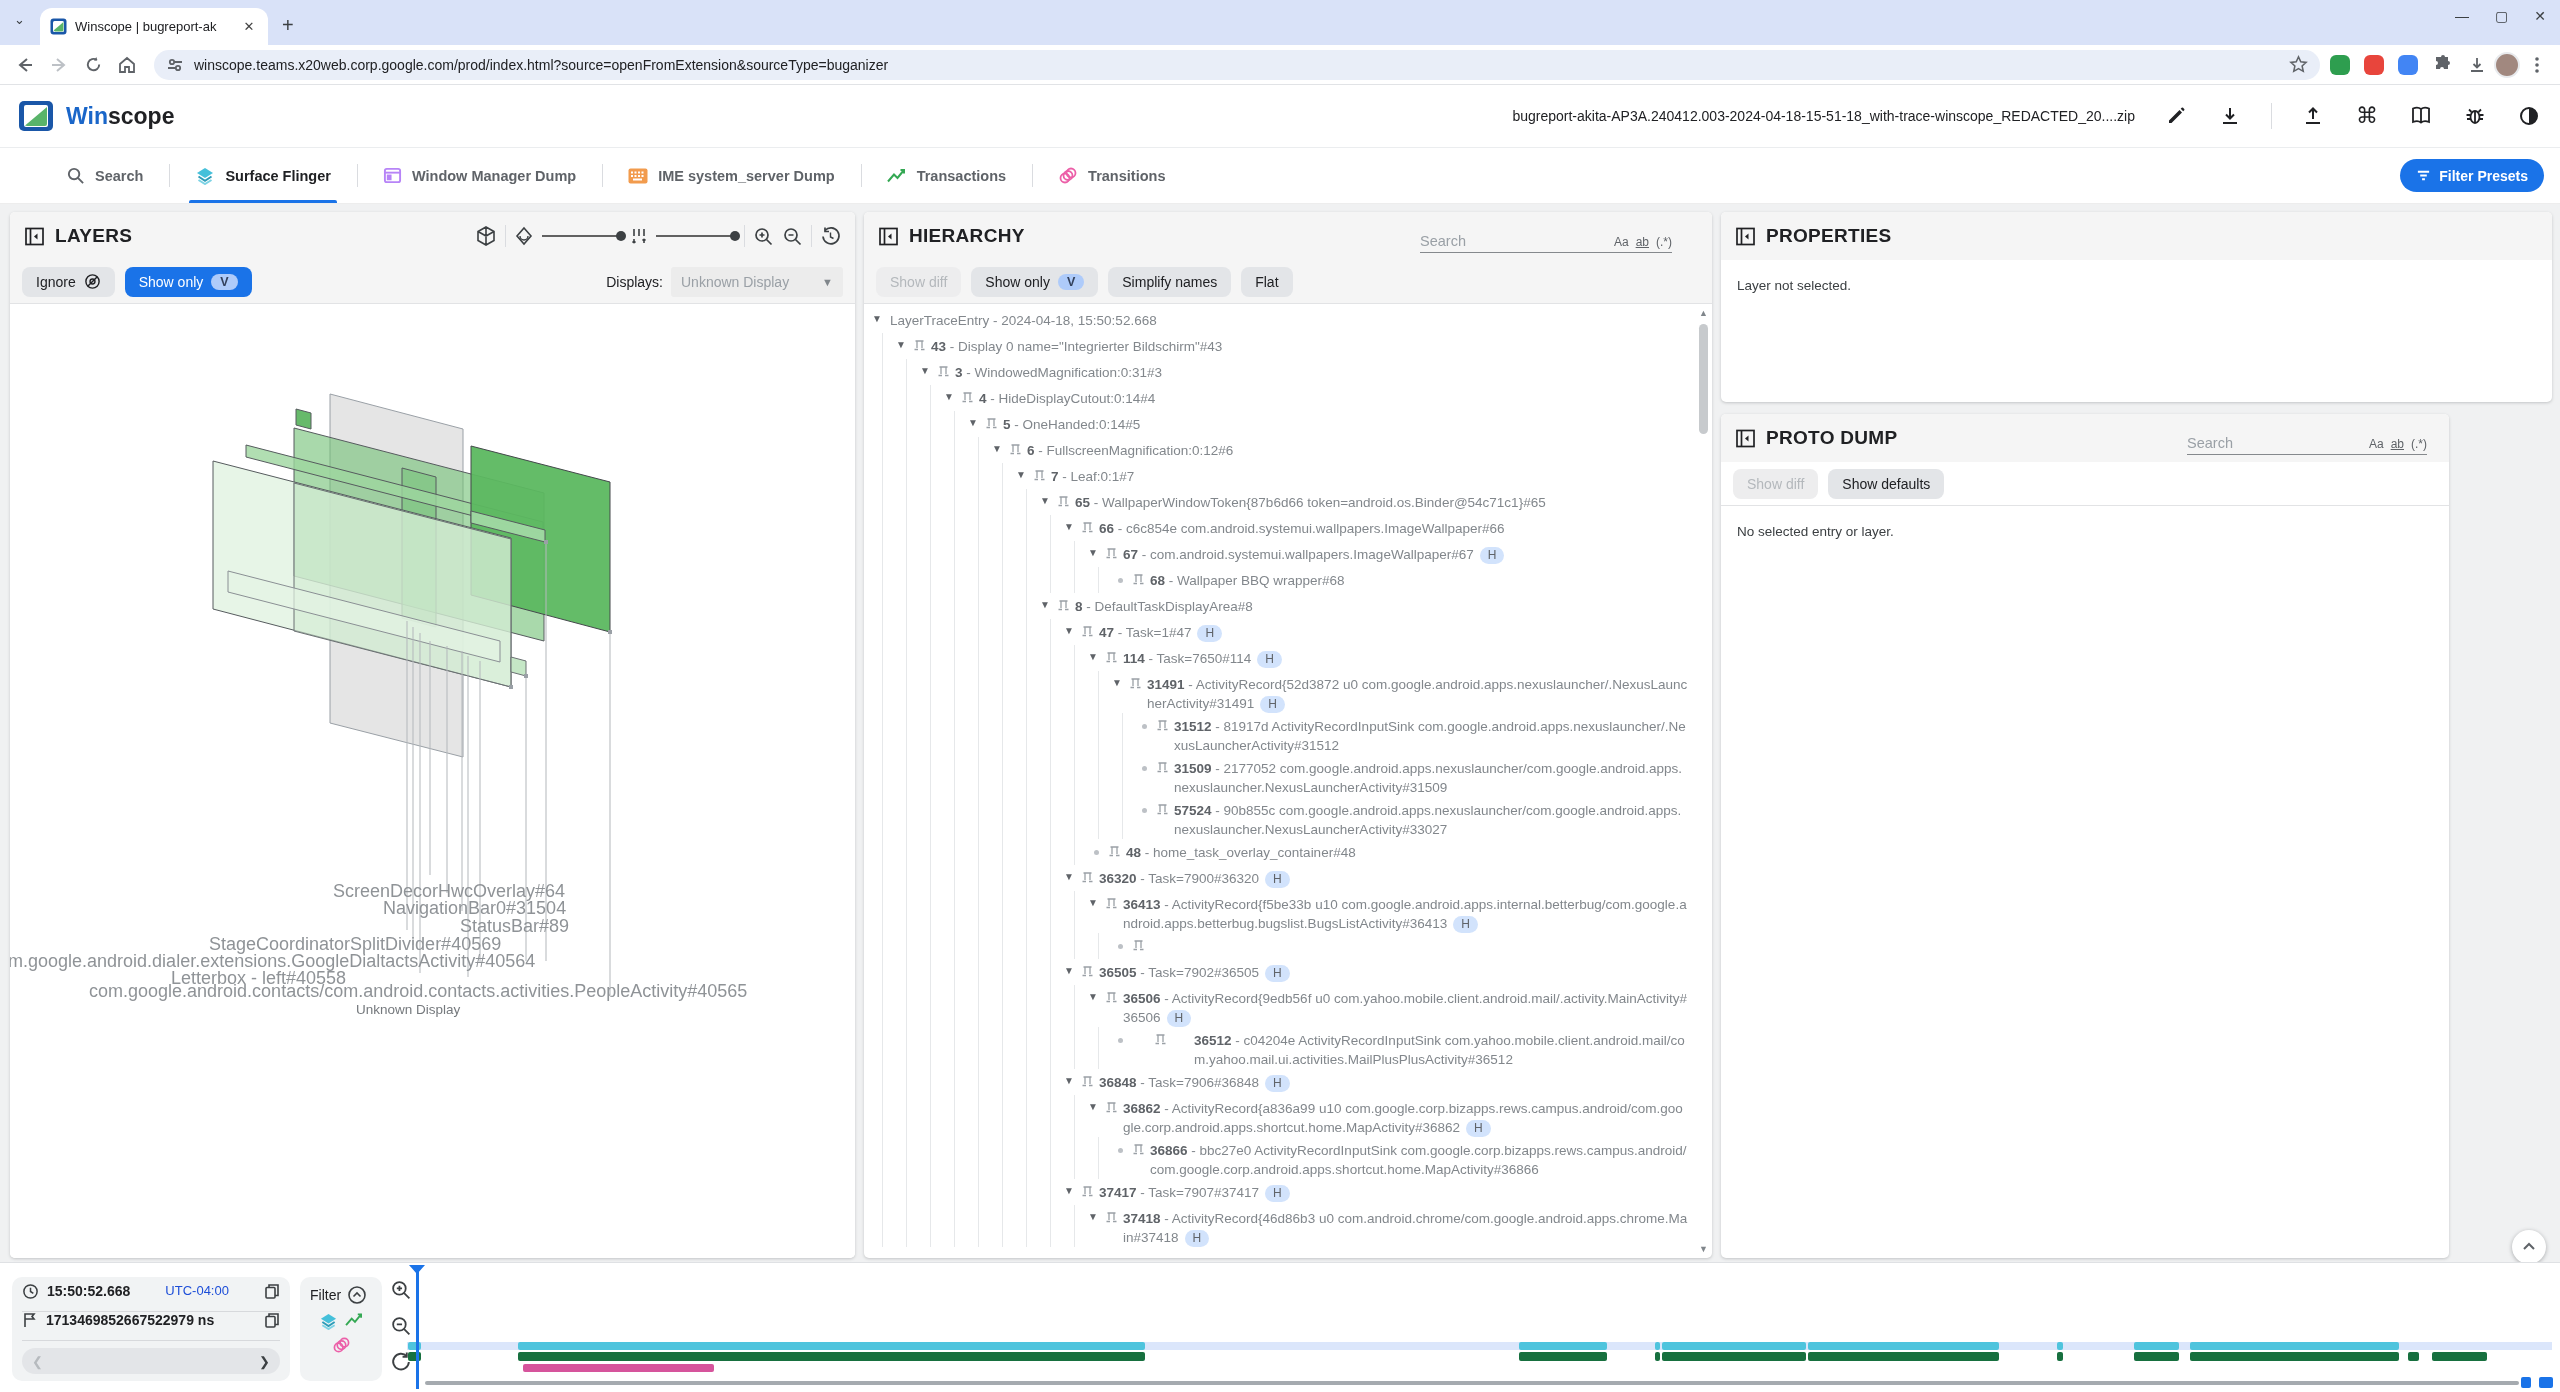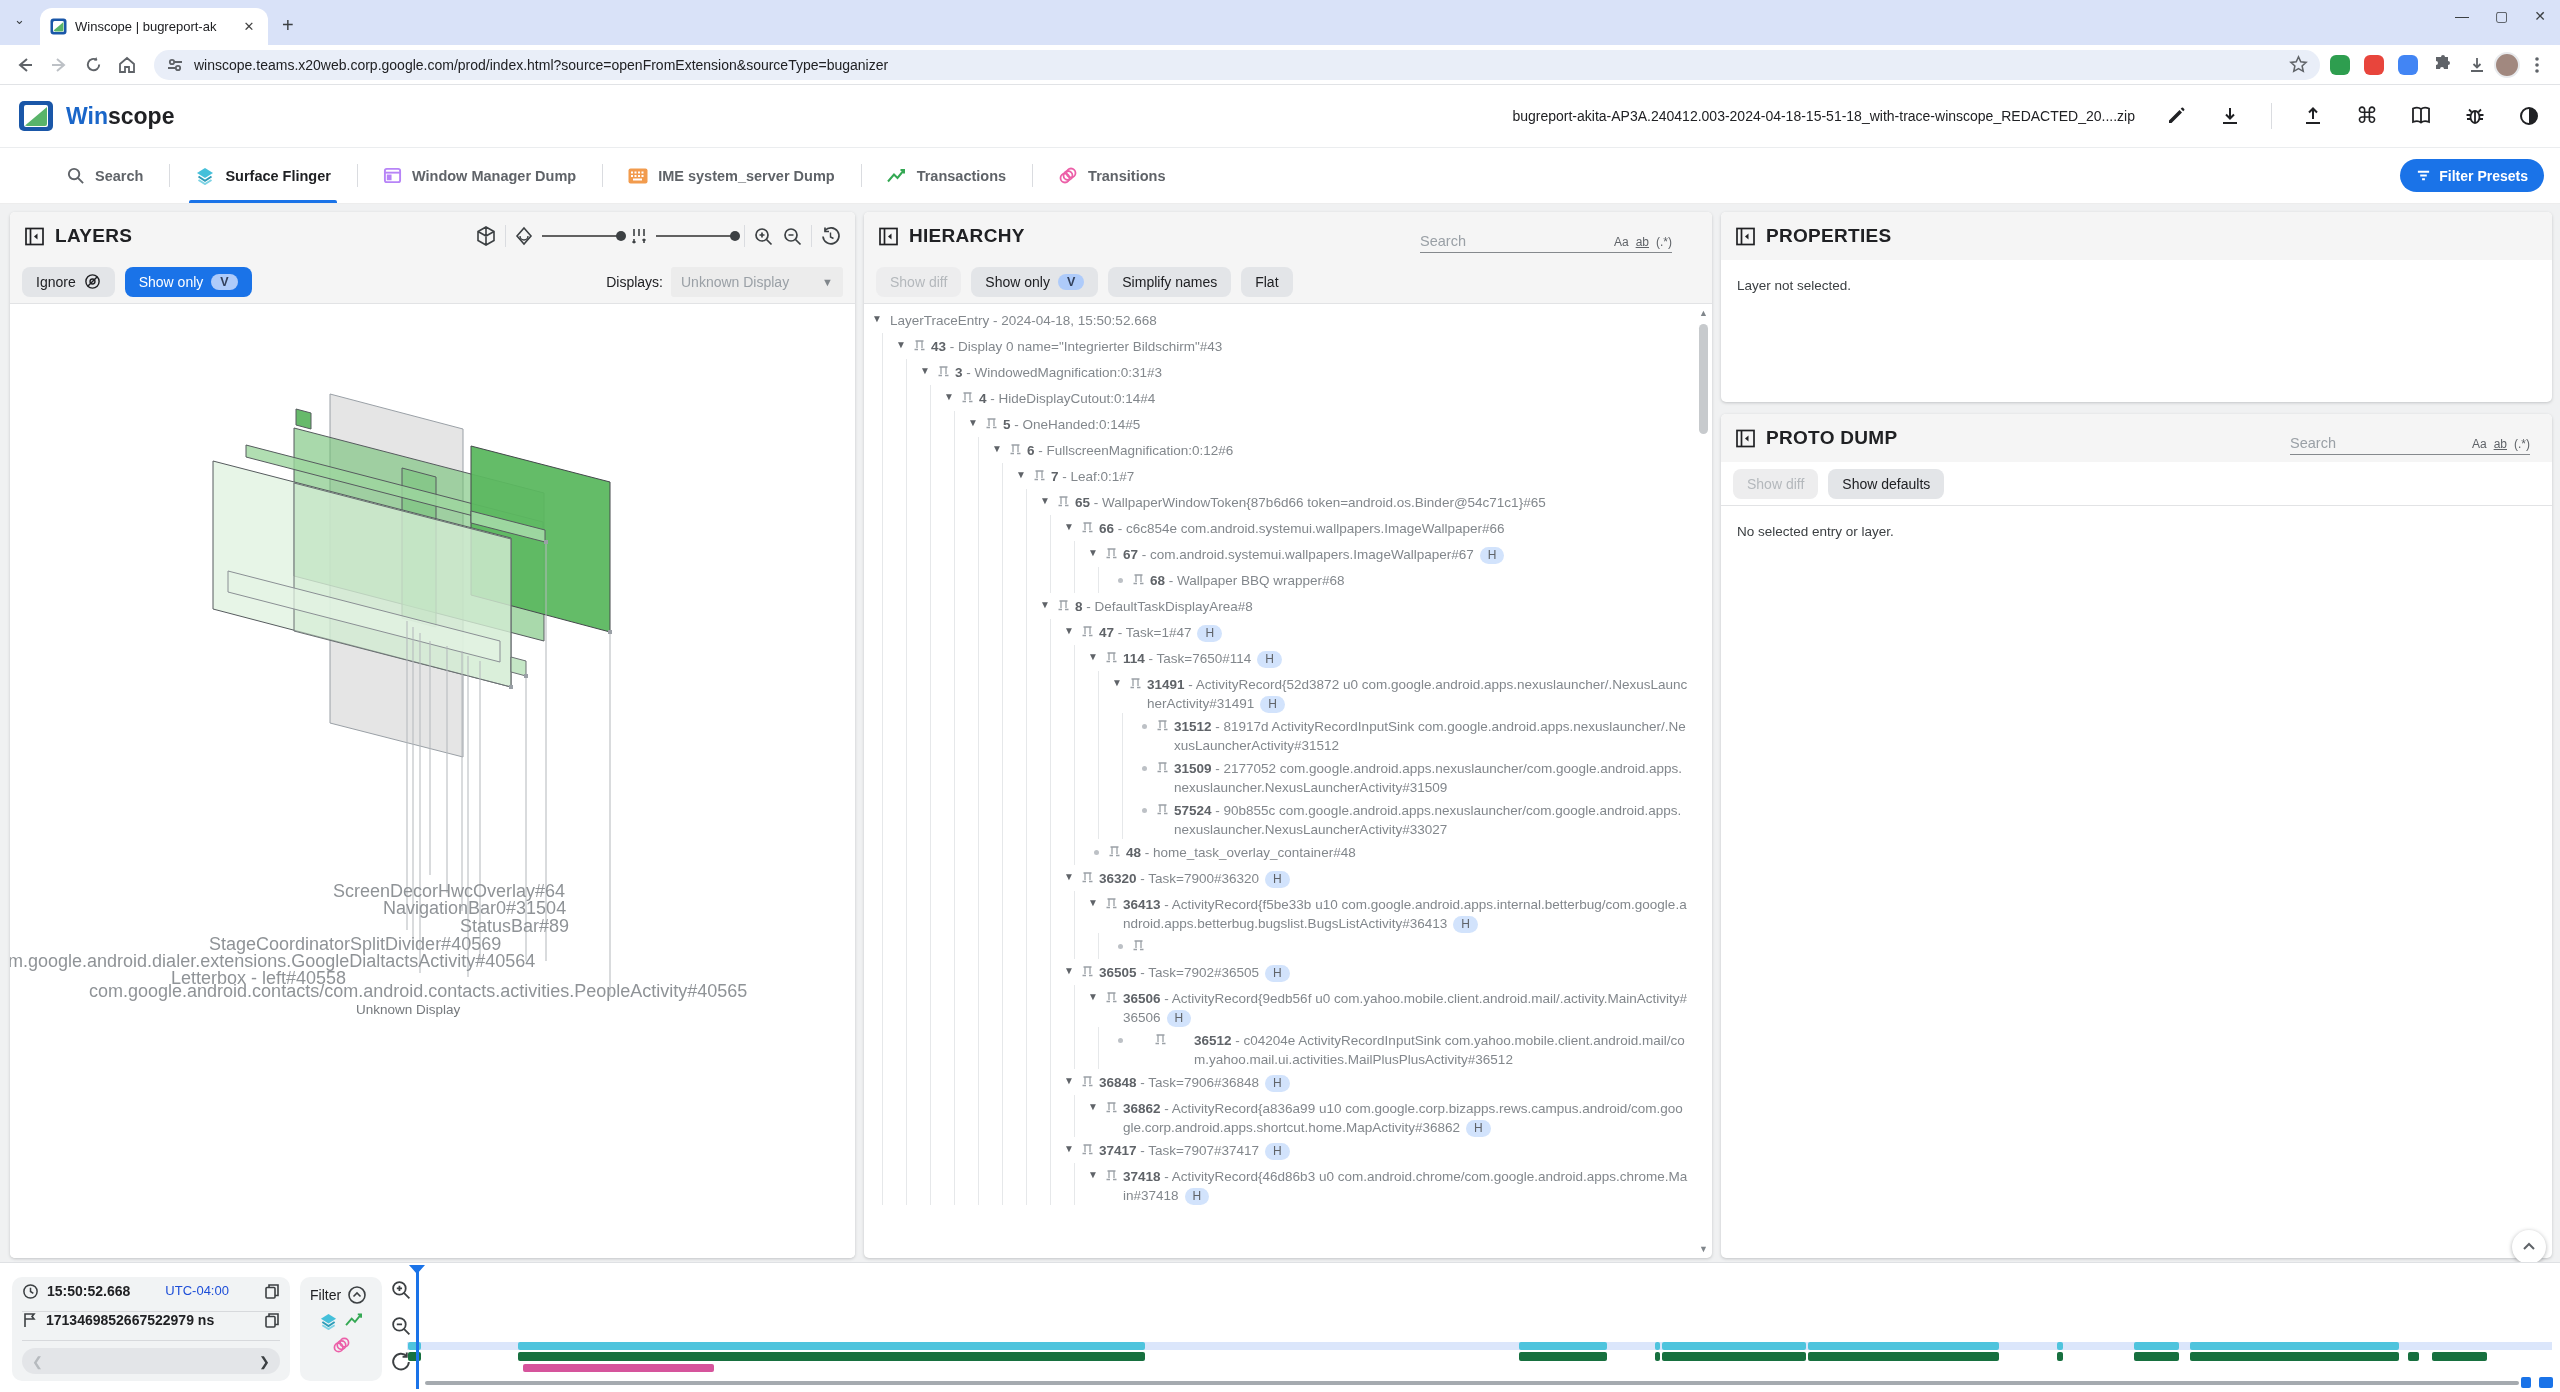--- a/index.html
+++ b/index.html
@@ -76,21 +76,21 @@
   .pin{flex:none;margin:3px 6px 0 0;position:relative}
   .ttext{font-size:13.5px;line-height:19px;color:#82878c;word-break:break-all;padding-right:8px;position:relative}
   .ttext b{color:#5f6368;font-weight:700}
   .hbadge{display:inline-block;background:#d2e3fc;color:#5f6368;border-radius:9px;padding:0 8px;font-size:12px;line-height:17px;margin-left:6px}
   #hsb{position:absolute;right:1px;top:94px;bottom:1px;width:15px}
   #hsb .ar{position:absolute;left:0;width:15px;height:15px;color:#80868b;font-size:9px;text-align:center;line-height:15px}
   #hsb .thumb{position:absolute;left:3px;top:18px;width:9px;height:110px;background:#c7cacd;border-radius:5px}
 
   
   #props-card{left:1721px;top:212px;width:831px;height:190px}
-  #proto-card{left:1721px;top:414px;width:831px;height:844px}
+  #proto-card{left:1721px;top:414px;width:728px;height:844px}
   .emptymsg{font-size:13.5px;color:#3c4043;padding:18px 16px}
   #collapsebtn{position:absolute;left:2512px;top:1230px;width:34px;height:34px;border-radius:50%;background:#fff;box-shadow:0 1px 4px rgba(60,64,67,.4);display:flex;align-items:center;justify-content:center;color:#5f6368;border:none}
 
   
   #timeline{position:absolute;left:0;top:1262px;width:2560px;height:130px;background:#fff;border-top:1px solid #dfe1e4}
   #tlcard{position:absolute;left:12px;top:14px;width:278px;height:104px;background:#f1f3f4;border-radius:10px;padding:6px 10px}
   .tlrow{display:flex;height:29px;border-bottom:1px solid #d7d9dc;gap:8px}
   .tlrow .tval{font-size:14px;font-weight:700;color:#202124}
   .tlrow .tz{margin-left:auto;font-size:13px;color:#1d4ed8}
   .cpy{margin-left:auto;color:#3c4043}
@@ -672,20 +672,28 @@
         <div class="ttext"><b>36848</b> - Task=7906#36848<span class="hbadge">H</span></div>
       </div>
       <div class="trow" style="padding-left: 224px;">
         <div class="guides" style="width:216px"></div>
         <span class="caret">▼</span>
         <svg class="pin" width="11" height="12" viewBox="0 0 11 12" fill="none" stroke="#9aa0a6" stroke-width="1.3">
           <path d="M1.5 1 H9.5 M3 1 V8 M8 1 V8 M0.5 9.5 H4 M7 9.5 H10.5"></path>
         </svg>
         <div class="ttext"><b>36862</b> - ActivityRecord{a836a99 u10 com.google.corp.bizapps.rews.campus.android/com.google.corp.android.apps.shortcut.home.MapActivity#36862<span class="hbadge">H</span></div>
       </div>
+      <div class="trow" style="padding-left: 248px;">
+        <div class="guides" style="width:240px"></div>
+        <span class="dot"></span>
+        <svg class="pin" width="11" height="12" viewBox="0 0 11 12" fill="none" stroke="#9aa0a6" stroke-width="1.3">
+          <path d="M1.5 1 H9.5 M3 1 V8 M8 1 V8 M0.5 9.5 H4 M7 9.5 H10.5"></path>
+        </svg>
+        <div class="ttext"><b>36866</b> - bbc27e0 ActivityRecordInputSink com.google.corp.bizapps.rews.campus.android/com.google.corp.android.apps.shortcut.home.MapActivity#36866</div>
+      </div>
       <div class="trow" style="padding-left: 200px;">
         <div class="guides" style="width:192px"></div>
         <span class="caret">▼</span>
         <svg class="pin" width="11" height="12" viewBox="0 0 11 12" fill="none" stroke="#9aa0a6" stroke-width="1.3">
           <path d="M1.5 1 H9.5 M3 1 V8 M8 1 V8 M0.5 9.5 H4 M7 9.5 H10.5"></path>
         </svg>
         <div class="ttext"><b>37417</b> - Task=7907#37417<span class="hbadge">H</span></div>
       </div>
       <div class="trow" style="padding-left: 224px;">
         <div class="guides" style="width:216px"></div>

